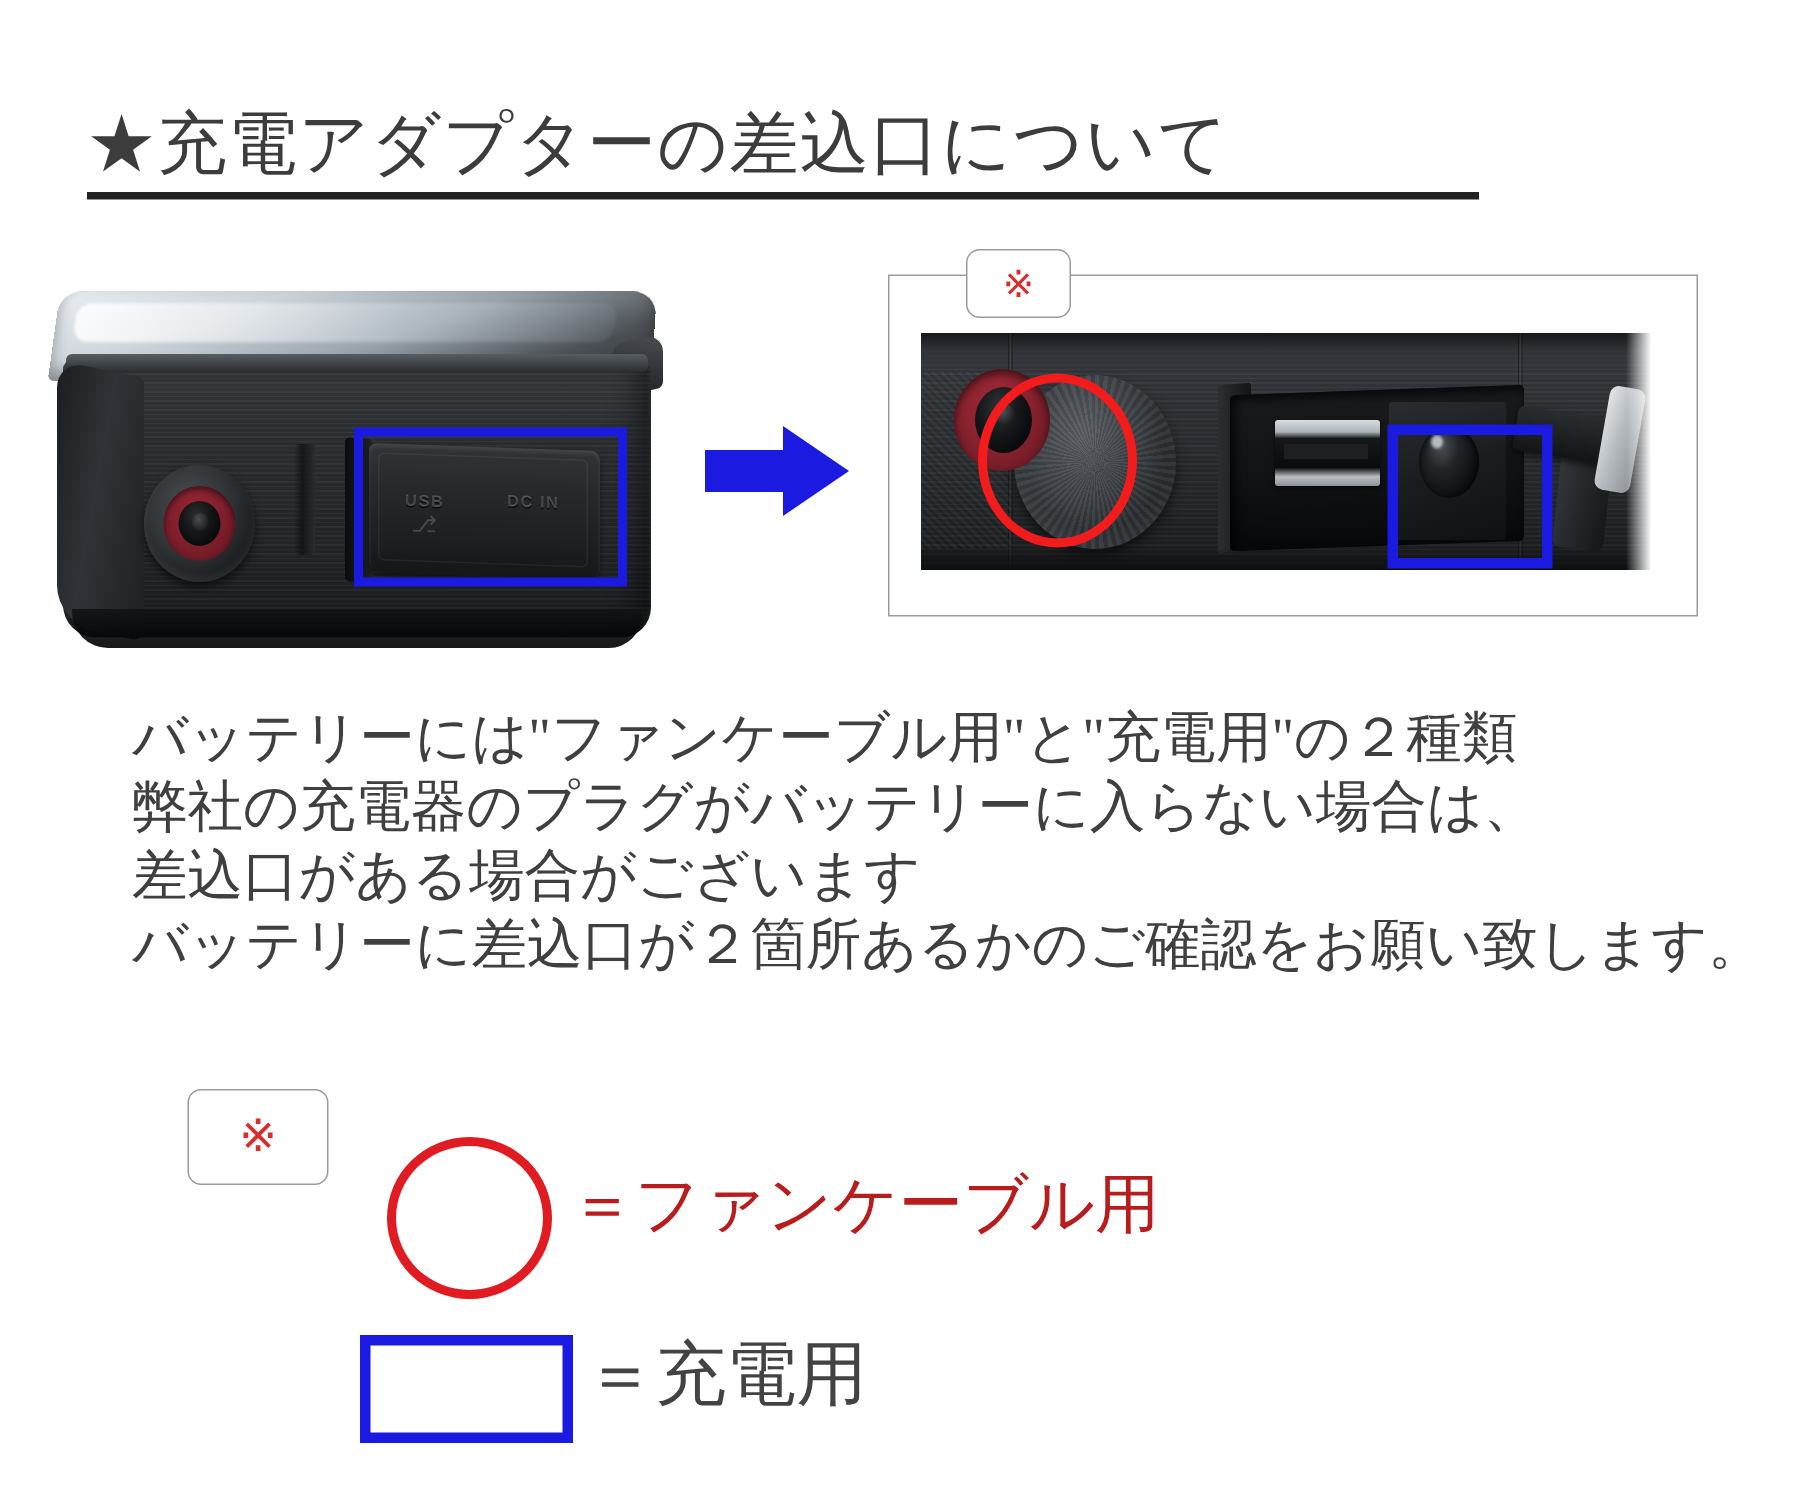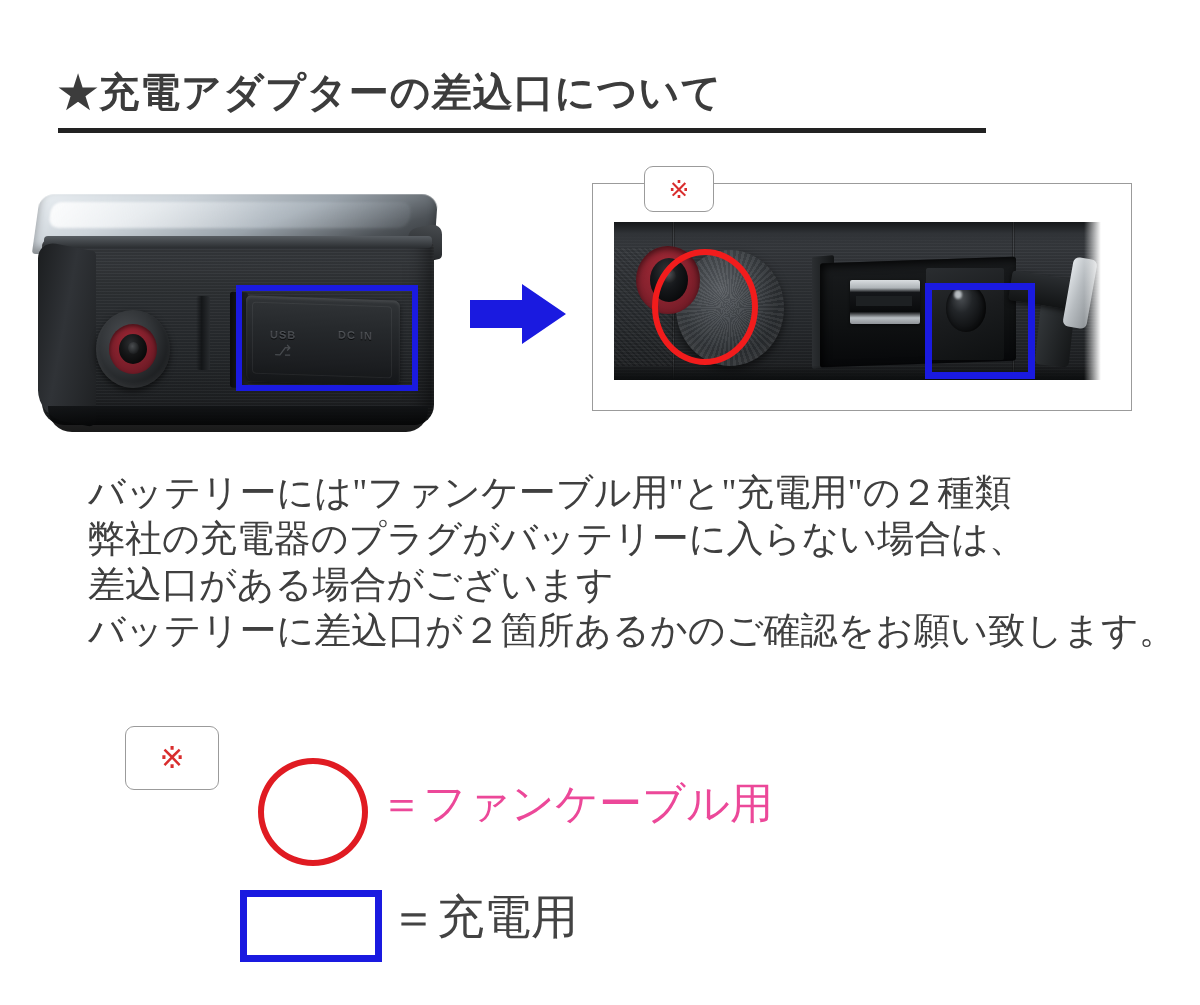--- a/index.html
+++ b/index.html
@@ -18,22 +18,22 @@
 
   
   #title-block {
     position: absolute;
     left: 58px;
     top: 72px;
     width: 960px;
   }
   #page-title {
     font-family: "Liberation Serif", "DejaVu Serif", serif;
-    font-size: 40px;
-    font-weight: 700;
+    font-size: 46px;
+    font-weight: 400;
     letter-spacing: 1px;
     color: #3c3c3c;
     line-height: 1.05;
     white-space: nowrap;
   }
   #title-rule {
     position: absolute;
     left: 58px;
     top: 128px;
     width: 928px;
@@ -442,21 +442,21 @@
     width: 110px; height: 108px;
     border: 6px solid #e01b22;
     border-radius: 50%;
     box-sizing: border-box;
   }
   #legend-circle-text {
     position: absolute;
     left: 122px; top: 24px;
     font-size: 43px;
     line-height: 1;
-    color: #ec4899;
+    color: #b91c1c;
     white-space: nowrap;
     font-family: Liberation Serif, serif;
   }
   #legend-row-square {
     position: absolute;
     left: 240px; top: 890px;
     height: 72px;
   }
   #legend-square-shape {
     position: absolute;

